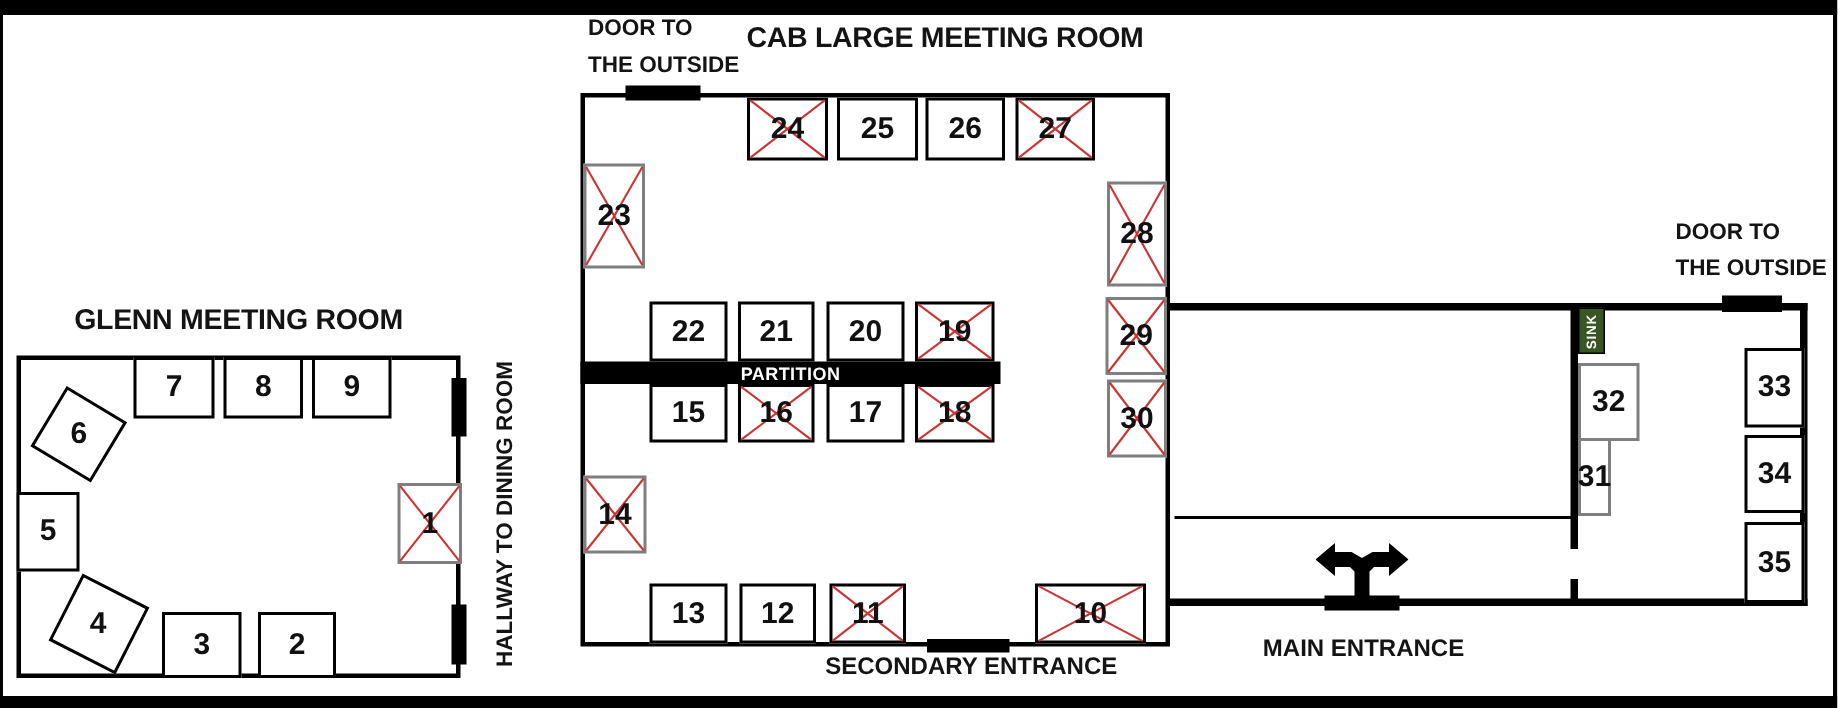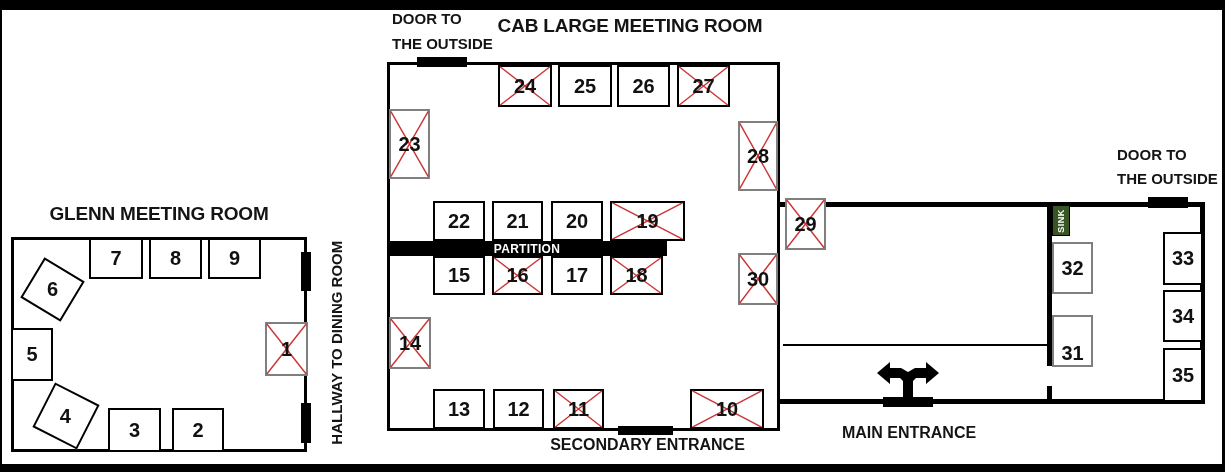--- a/index.html
+++ b/index.html
@@ -161,21 +161,21 @@
       <div class="table" style="left: 551px; top: 256px; width: 52px; height: 39px;">
         <span class="num">17</span>
       </div>
       <div class="table" style="left: 610px; top: 256px; width: 53px; height: 39px;">
         <svg class="x" viewBox="0 0 100 100" preserveAspectRatio="none">
           <line x1="2" y1="2" x2="98" y2="98"></line>
           <line x1="98" y1="2" x2="2" y2="98"></line>
         </svg>
         <span class="num">18</span>
       </div>
-      <div class="table" style="left: 610px; top: 201px; width: 75px; height: 40px;">
+      <div class="table" style="left: 610px; top: 201px; width: 53px; height: 40px;">
         <svg class="x" viewBox="0 0 100 100" preserveAspectRatio="none">
           <line x1="2" y1="2" x2="98" y2="98"></line>
           <line x1="98" y1="2" x2="2" y2="98"></line>
         </svg>
         <span class="num">19</span>
       </div>
       <div class="table" style="left: 551px; top: 201px; width: 52px; height: 40px;">
         <span class="num">20</span>
       </div>
       <div class="table" style="left: 492px; top: 201px; width: 51px; height: 40px;">
@@ -211,35 +211,35 @@
         </svg>
         <span class="num">27</span>
       </div>
       <div class="table gray" style="left: 738px; top: 121px; width: 40px; height: 70px;">
         <svg class="x" viewBox="0 0 100 100" preserveAspectRatio="none">
           <line x1="2" y1="2" x2="98" y2="98"></line>
           <line x1="98" y1="2" x2="2" y2="98"></line>
         </svg>
         <span class="num">28</span>
       </div>
-      <div class="table gray" style="left: 737px; top: 198px; width: 41px; height: 52px; margin-left: 48px;">
+      <div class="table gray" style="left: 737px; top: 198px; width: 41px; height: 52px;">
         <svg class="x" viewBox="0 0 100 100" preserveAspectRatio="none">
           <line x1="2" y1="2" x2="98" y2="98"></line>
           <line x1="98" y1="2" x2="2" y2="98"></line>
         </svg>
         <span class="num">29</span>
       </div>
       <div class="table gray" style="left: 738px; top: 253px; width: 40px; height: 52px;">
         <svg class="x" viewBox="0 0 100 100" preserveAspectRatio="none">
           <line x1="2" y1="2" x2="98" y2="98"></line>
           <line x1="98" y1="2" x2="2" y2="98"></line>
         </svg>
         <span class="num">30</span>
       </div>
-      <div class="table gray" style="left: 1052px; top: 315px; width: 41px; height: 52px; align-items: flex-end;">
+      <div class="table gray" style="left: 1052px; top: 292px; width: 22px; height: 52px;">
         <span class="num">31</span>
       </div>
       <div class="table gray" style="left: 1052px; top: 242px; width: 41px; height: 52px;">
         <span class="num">32</span>
       </div>
       <div class="table" style="left: 1163px; top: 232px; width: 40px; height: 53px;">
         <span class="num">33</span>
       </div>
       <div class="table" style="left: 1163px; top: 290px; width: 40px; height: 52px;">
         <span class="num">34</span>

